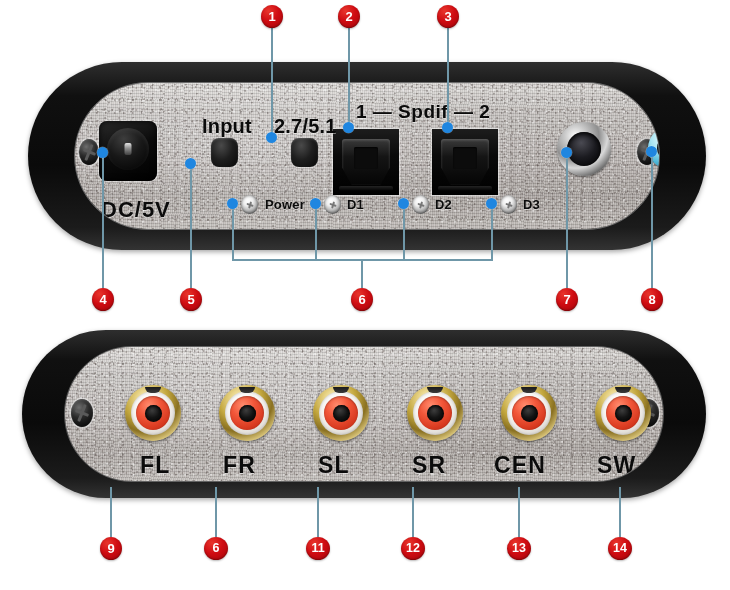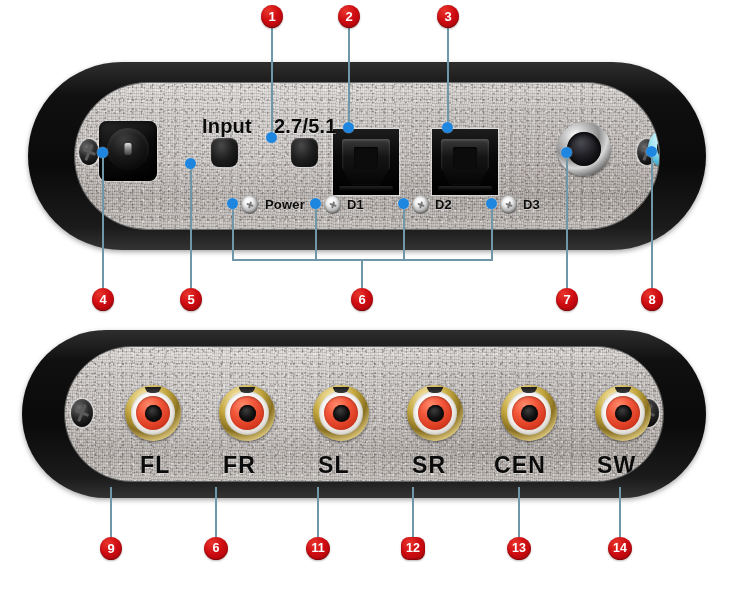--- a/index.html
+++ b/index.html
@@ -295,27 +295,29 @@
         <div class="screw" style="left:562px; top:56px; width:20px; height:26px;">
             <span class="cross"></span>
             <span class="cross2"></span>
           </div>
 
         <div id="dc-jack" style="left:24px; top:38px;">
           <div class="barrel">
               <div class="pin"></div>
             </div>
         </div>
+        <div class="plabel big" style="left:26px; top:114px;">DC/5V</div>
 
         <div class="pushbtn" style="left:136px; top:55px;"></div>
         <div class="plabel med" style="left:127px; top:32px;">Input</div>
 
         <div class="pushbtn" style="left:216px; top:55px;"></div>
         <div class="plabel med" style="left:199px; top:32px;">2.7/5.1</div>
 
+        <div class="plabel spdif" style="left:281px; top:18px;">1 — Spdif — 2</div>
 
         <div class="toslink" style="left:258px; top:46px;">
           <div class="shutter"></div>
           <div class="slot"></div>
           <div class="lip"></div>
         </div>
         <div class="toslink" style="left:357px; top:46px;">
           <div class="shutter"></div>
           <div class="slot"></div>
           <div class="lip"></div>
@@ -478,21 +480,21 @@
   <div class="leader v" style="left:110px; top:487px; height:50px;"></div>
   <div class="badge" style="left:100px; top:537px;">9</div>
 
   <div class="leader v" style="left:215px; top:487px; height:50px;"></div>
   <div class="badge wide" style="left:204px; top:537px;">6</div>
 
   <div class="leader v" style="left:317px; top:487px; height:50px;"></div>
   <div class="badge wide" style="left:306px; top:537px;">11</div>
 
   <div class="leader v" style="left:412px; top:487px; height:50px;"></div>
-  <div class="badge wide" style="left:401px; top:537px;border-radius:8px;">12</div>
+  <div class="badge wide" style="left:401px; top:537px;">12</div>
 
   <div class="leader v" style="left:518px; top:487px; height:50px;"></div>
   <div class="badge wide" style="left:507px; top:537px;">13</div>
 
   <div class="leader v" style="left:619px; top:487px; height:50px;"></div>
   <div class="badge wide" style="left:608px; top:537px;">14</div>
 
 </div>
 
 </body></html>

